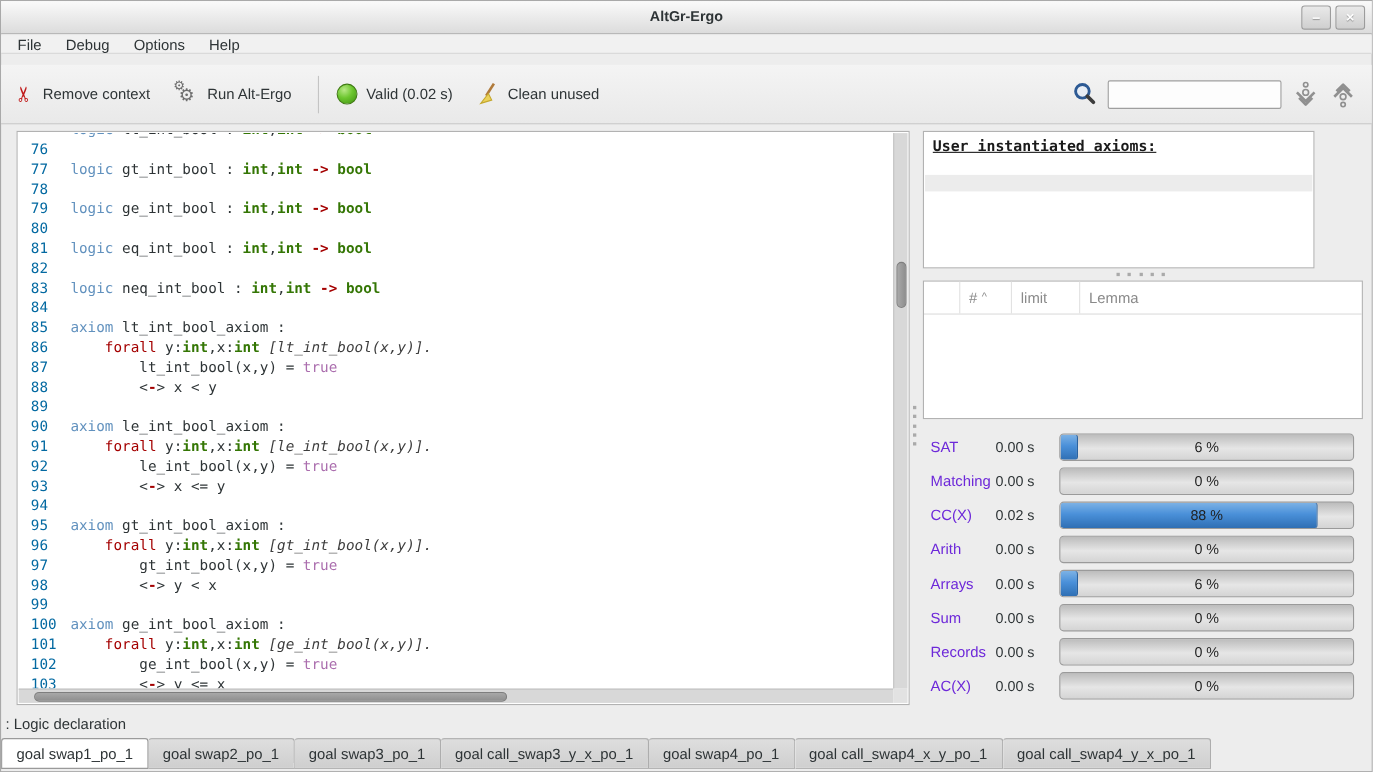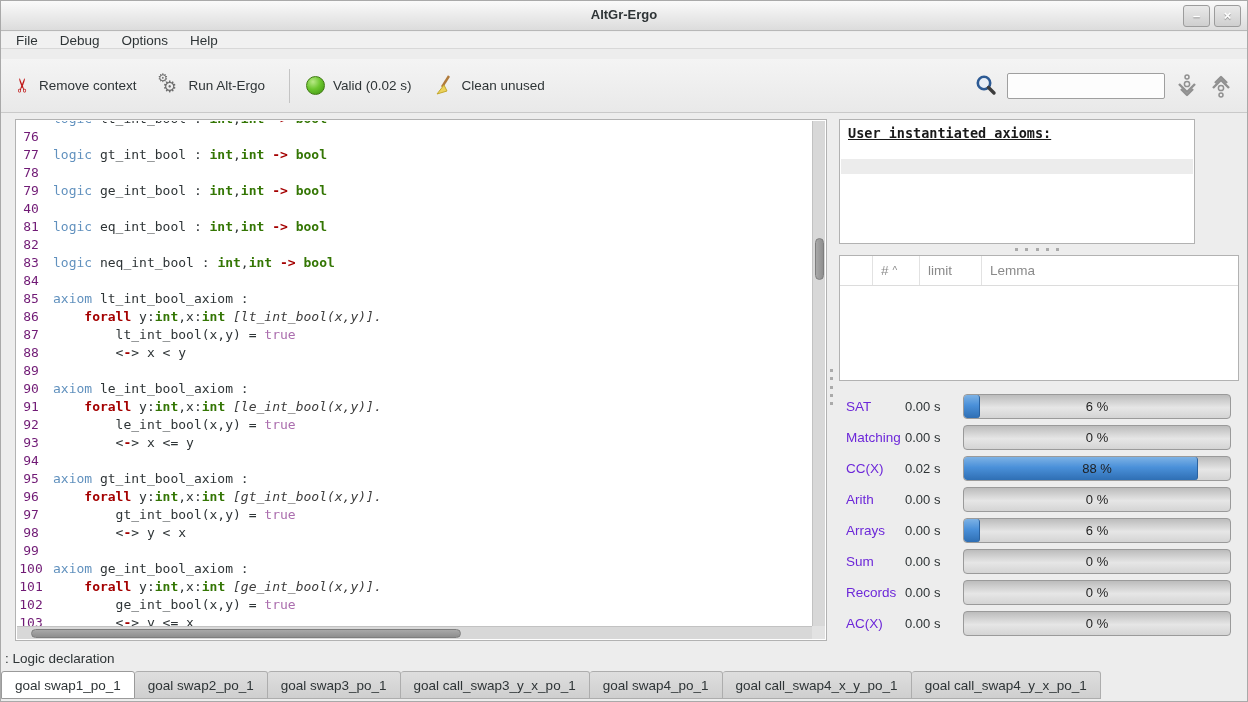--- a/index.html
+++ b/index.html
@@ -40,25 +40,25 @@
     font-size:13px; padding:0 6px; color:#2e3436; }
   .nav-ico { width:24px; height:26px; }
 
   
   .editor { position:absolute; left:14px; top:118px; width:812px; height:522px;
     background:#fff; border:1px solid #b2b2b2; }
   .code-view { position:absolute; left:1px; top:1px; right:14px; bottom:14px; overflow:hidden; }
   .code-lines { font-family:"DejaVu Sans Mono","Liberation Mono",monospace; font-size:13px; line-height:18px; }
   .line { display:flex; white-space:pre; height:18px; }
   .line.partial { margin-top:-11px; }
-  .ln { width:36px; text-align:center; padding-right:8px; color:#701a75; flex:none; }
+  .ln { width:36px; text-align:left; padding-right:8px; color:#0369a1; flex:none;margin-left:11px; }
   .lc { flex:1; }
   .tok-p { color:#2e3436; }
   .tok-k { color:#6191be; }
-  .tok-q { color:#a40000; font-weight:bold;text-align:right; }
+  .tok-q { color:#a40000; font-weight:normal;text-align:right; }
   .tok-t { color:#347604; font-weight:bold; }
   .tok-a { color:#a40000; font-weight:bold; }
   .tok-g { color:#3d3d3d; font-style:italic; }
   .tok-v { color:#ab6eae; }
   .vscroll { position:absolute; top:1px; right:1px; bottom:14px; width:13px; background:#d8d8d8; border-left:1px solid #c2c2c2; }
   .vthumb { position:absolute; left:2px; top:117px; width:9px; height:42px; background:linear-gradient(90deg,#a8a8a8,#8f8f8f); border:1px solid #7e7e7e; border-radius:5px; }
   .hscroll { position:absolute; left:1px; bottom:1px; right:14px; height:13px; background:#d8d8d8; border-top:1px solid #c2c2c2; }
   .hthumb { position:absolute; top:2px; left:14px; width:430px; height:9px; background:linear-gradient(#a8a8a8,#8f8f8f); border:1px solid #7e7e7e; border-radius:5px; }
   .scroll-corner { position:absolute; right:1px; bottom:1px; width:13px; height:13px; background:#e2e2e2; }
 
@@ -170,21 +170,21 @@
   </div>
 
   <div class="editor">
     <div class="code-view">
       <div class="code-lines" id="code-lines">
           <div class="line partial"><span class="ln"></span><span class="lc"><span class="tok-k">logic</span><span class="tok-p"> lt_int_bool : </span><span class="tok-t">int</span><span class="tok-p">,</span><span class="tok-t">int</span><span class="tok-p"> </span><span class="tok-a">-&gt;</span><span class="tok-p"> </span><span class="tok-t">bool</span></span></div>
           <div class="line"><span class="ln">76</span><span class="lc"></span></div>
           <div class="line"><span class="ln">77</span><span class="lc"><span class="tok-k">logic</span><span class="tok-p"> gt_int_bool : </span><span class="tok-t">int</span><span class="tok-p">,</span><span class="tok-t">int</span><span class="tok-p"> </span><span class="tok-a">-&gt;</span><span class="tok-p"> </span><span class="tok-t">bool</span></span></div>
           <div class="line"><span class="ln">78</span><span class="lc"></span></div>
           <div class="line"><span class="ln">79</span><span class="lc"><span class="tok-k">logic</span><span class="tok-p"> ge_int_bool : </span><span class="tok-t">int</span><span class="tok-p">,</span><span class="tok-t">int</span><span class="tok-p"> </span><span class="tok-a">-&gt;</span><span class="tok-p"> </span><span class="tok-t">bool</span></span></div>
-          <div class="line"><span class="ln">40</span><span class="lc"></span></div>
+          <div class="line"><span class="ln">80</span><span class="lc"></span></div>
           <div class="line"><span class="ln">81</span><span class="lc"><span class="tok-k">logic</span><span class="tok-p"> eq_int_bool : </span><span class="tok-t">int</span><span class="tok-p">,</span><span class="tok-t">int</span><span class="tok-p"> </span><span class="tok-a">-&gt;</span><span class="tok-p"> </span><span class="tok-t">bool</span></span></div>
           <div class="line"><span class="ln">82</span><span class="lc"></span></div>
           <div class="line"><span class="ln">83</span><span class="lc"><span class="tok-k">logic</span><span class="tok-p"> neq_int_bool : </span><span class="tok-t">int</span><span class="tok-p">,</span><span class="tok-t">int</span><span class="tok-p"> </span><span class="tok-a">-&gt;</span><span class="tok-p"> </span><span class="tok-t">bool</span></span></div>
           <div class="line"><span class="ln">84</span><span class="lc"></span></div>
           <div class="line"><span class="ln">85</span><span class="lc"><span class="tok-k">axiom</span><span class="tok-p"> lt_int_bool_axiom :</span></span></div>
           <div class="line"><span class="ln">86</span><span class="lc"><span class="tok-p">    </span><span class="tok-q">forall</span><span class="tok-p"> y:</span><span class="tok-t">int</span><span class="tok-p">,x:</span><span class="tok-t">int</span><span class="tok-p"> </span><span class="tok-g">[lt_int_bool(x,y)].</span></span></div>
           <div class="line"><span class="ln">87</span><span class="lc"><span class="tok-p">        lt_int_bool(x,y) = </span><span class="tok-v">true</span></span></div>
           <div class="line"><span class="ln">88</span><span class="lc"><span class="tok-p">        &lt;</span><span class="tok-a">-</span><span class="tok-p">&gt; x &lt; y</span></span></div>
           <div class="line"><span class="ln">89</span><span class="lc"></span></div>
           <div class="line"><span class="ln">90</span><span class="lc"><span class="tok-k">axiom</span><span class="tok-p"> le_int_bool_axiom :</span></span></div>

